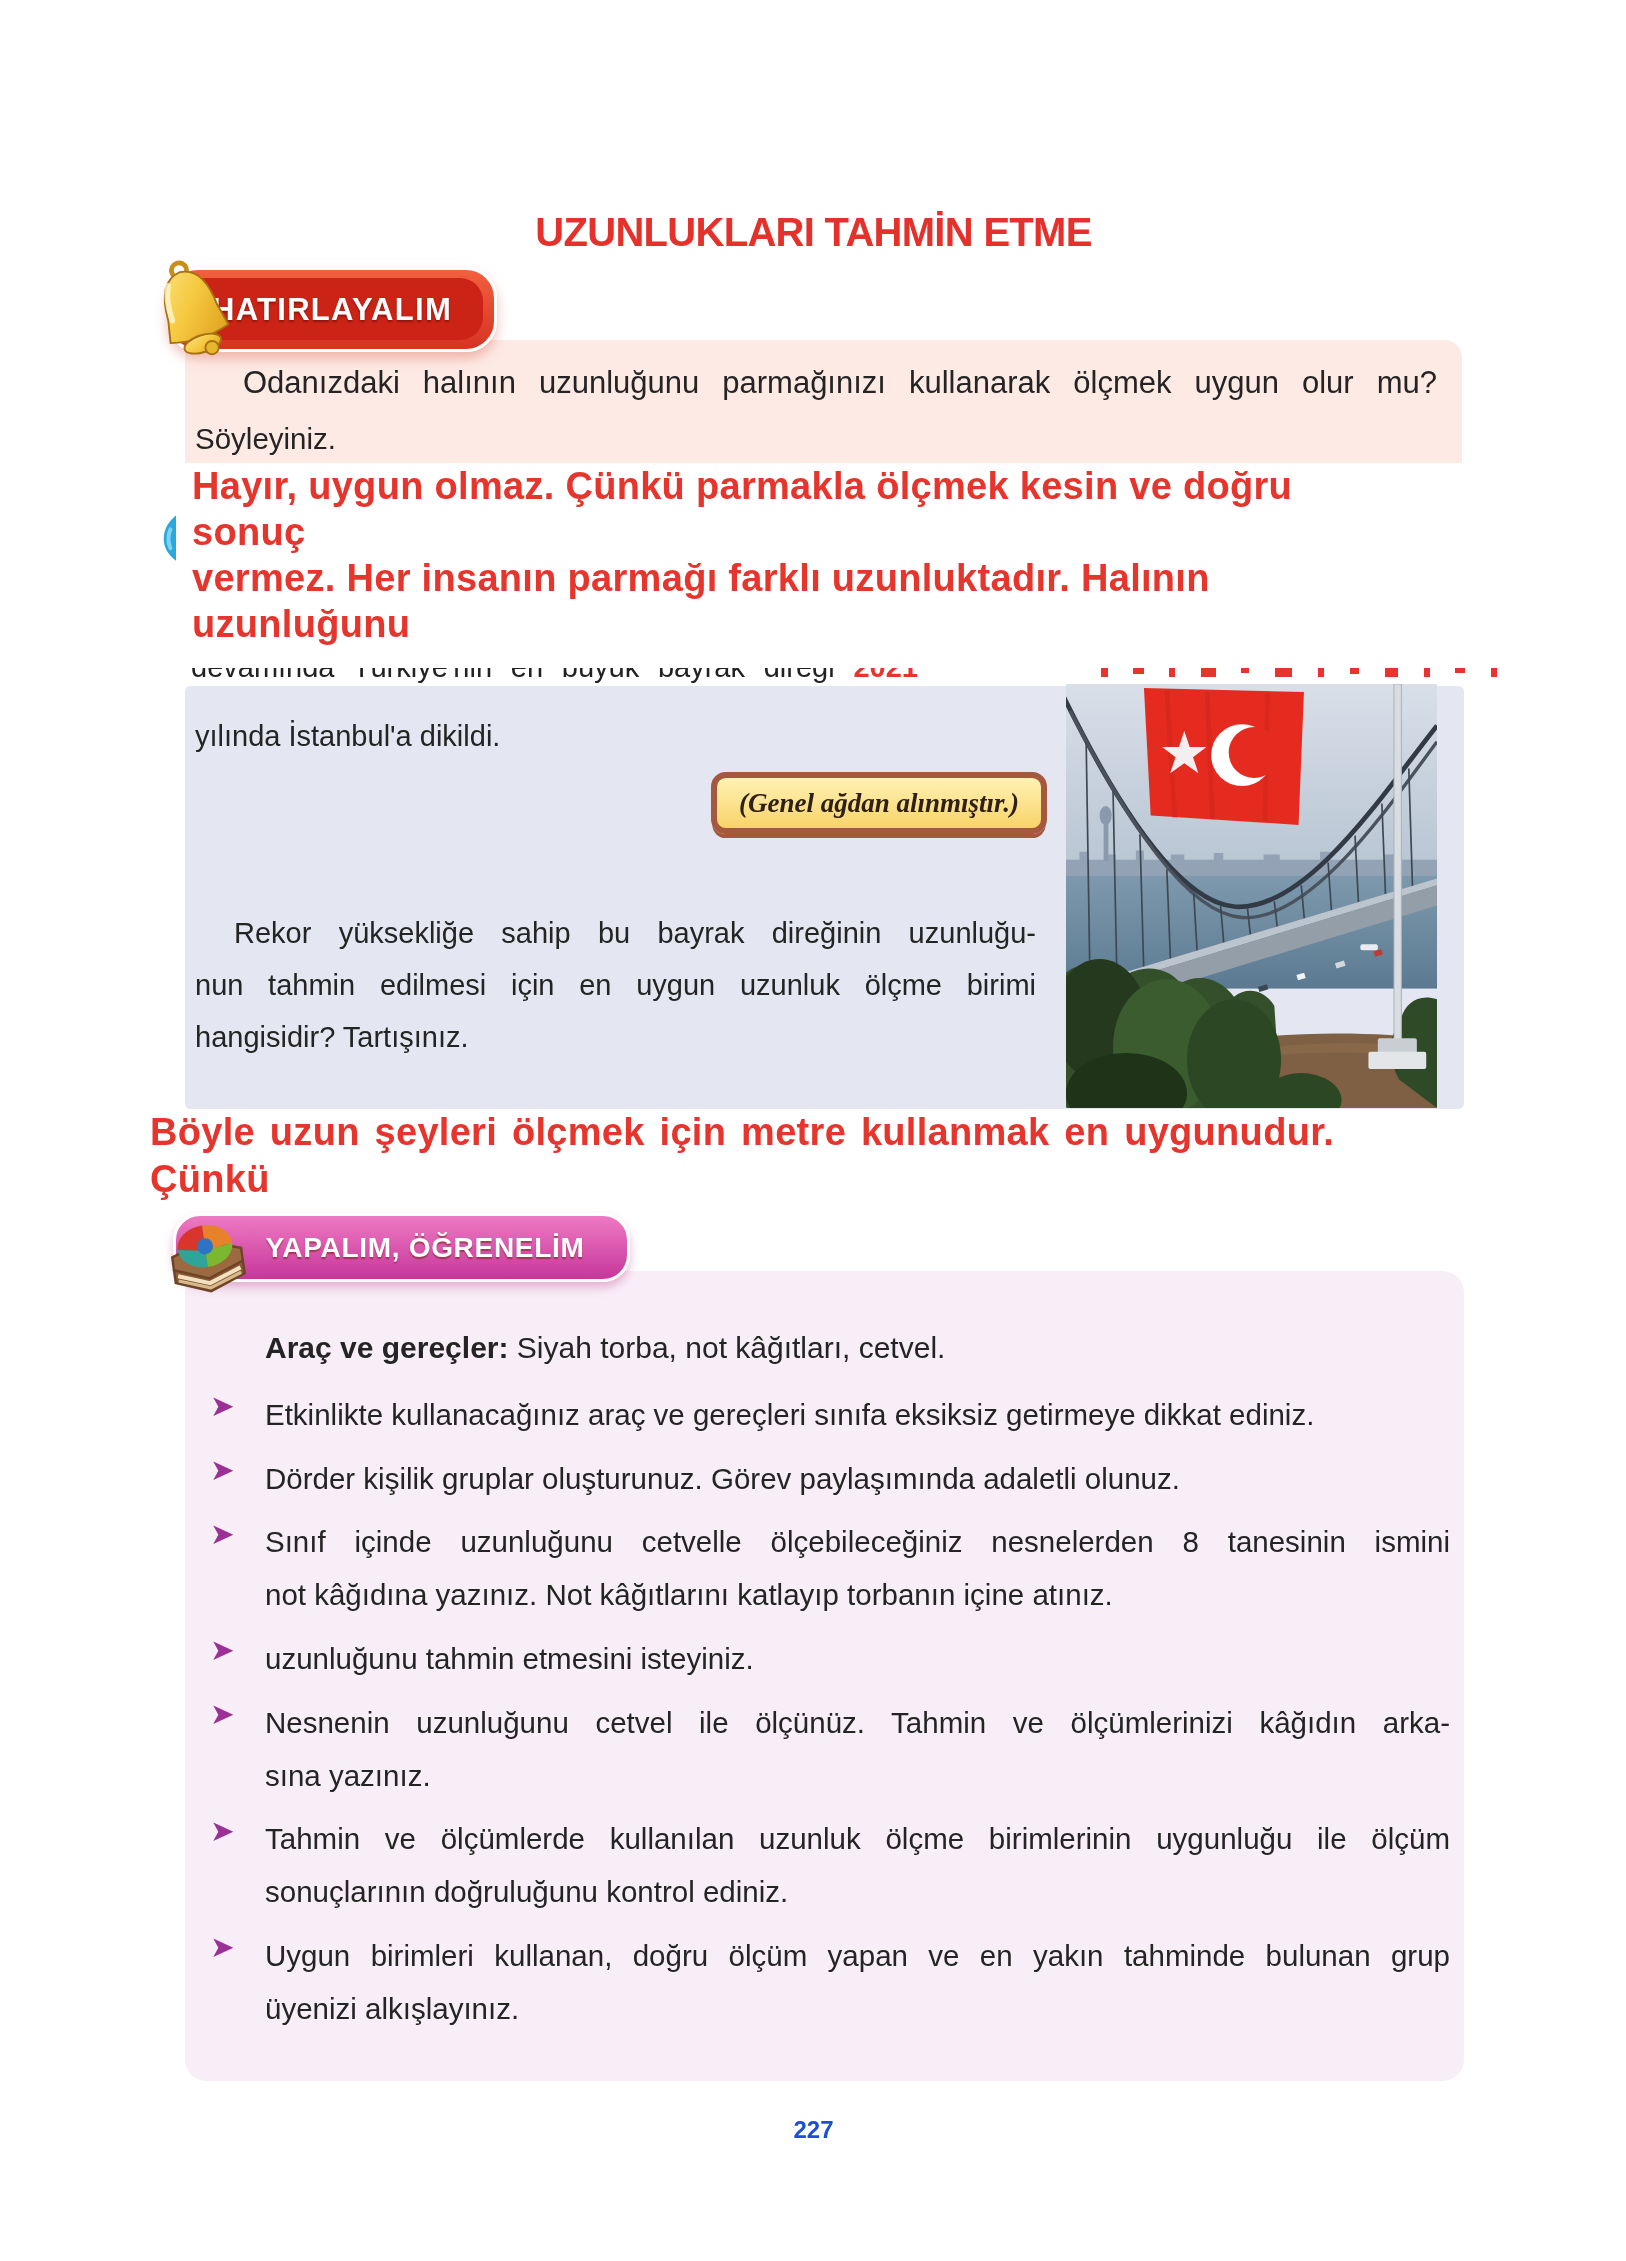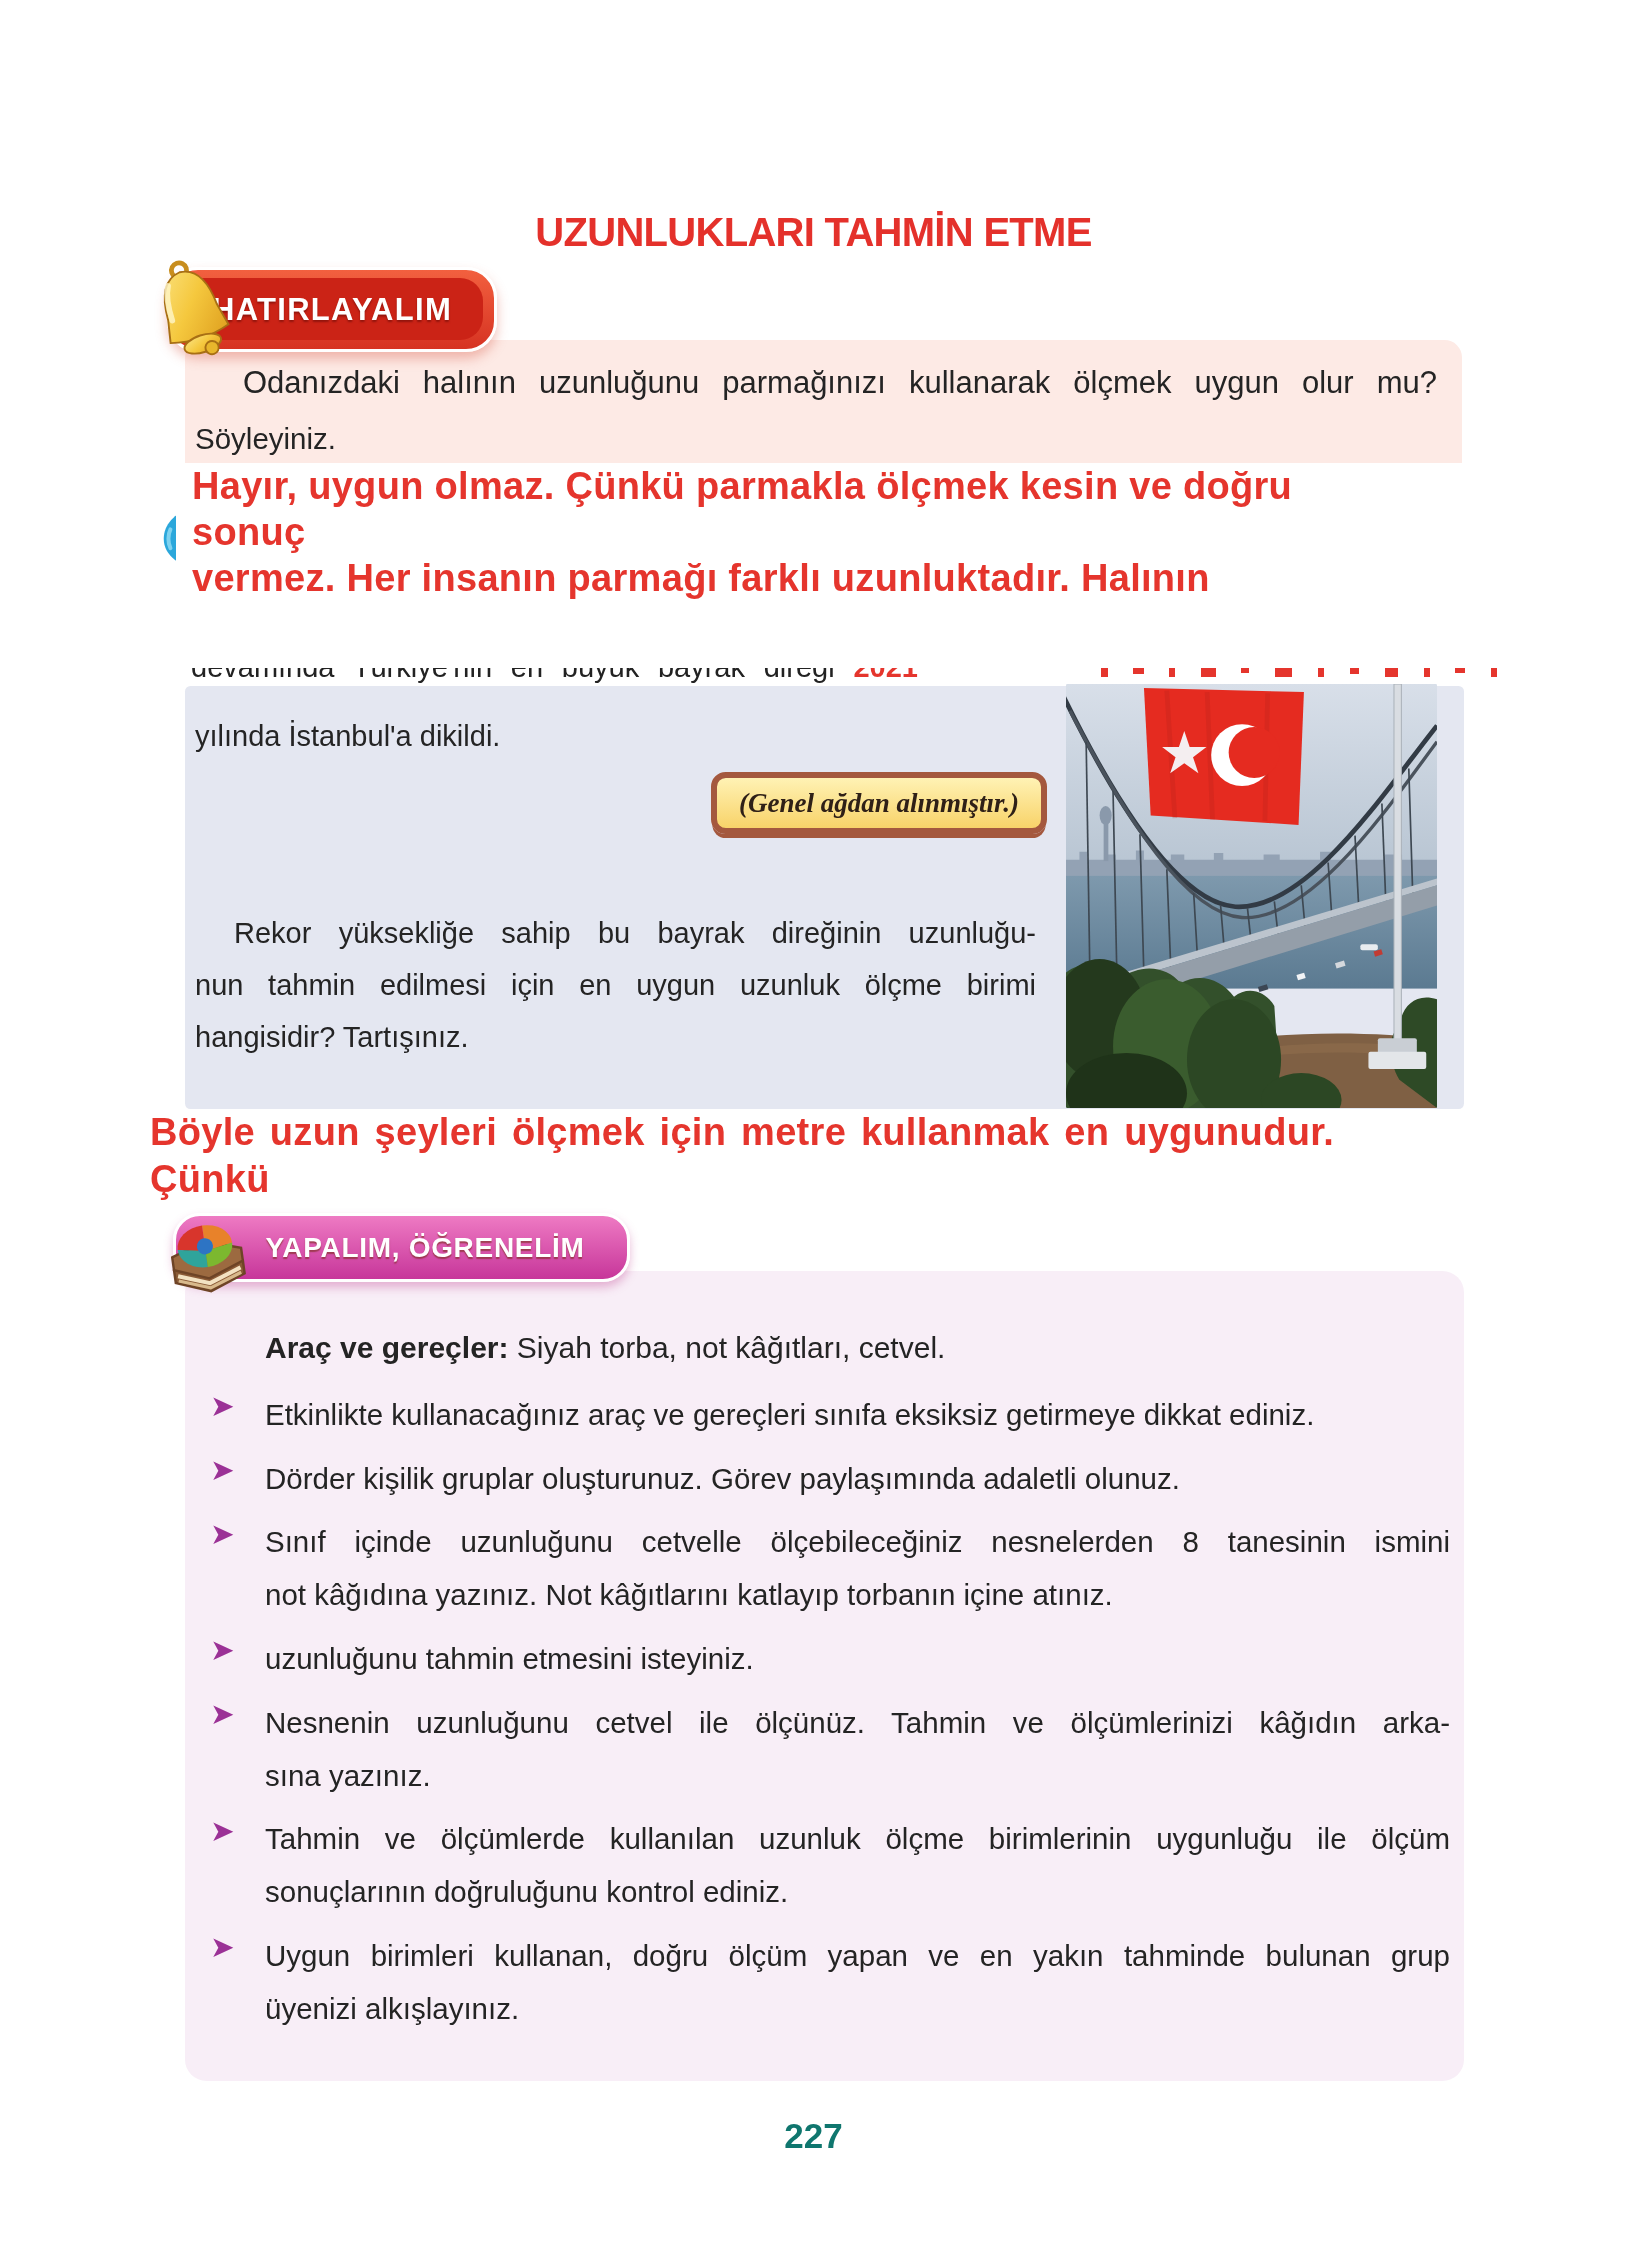--- a/index.html
+++ b/index.html
@@ -75,21 +75,21 @@
   .book{left:156px;top:1209px;width:101px;height:97px;z-index:3;}
 
   
   .tools{left:265px;top:1331px;width:1186px;font-size:30px;color:#242424;}
   .tools b{font-weight:bold;}
   .act-list{left:210px;top:1388px;width:1241px;}
   .act-item{position:relative;margin:0 0 10.7px 0;padding-left:55px;}
   .act-arrow{position:absolute;left:0;top:1.3px;font-size:29.5px;color:#9b3196;}
   .aline{font-size:29.5px;line-height:53px;color:#242424;width:1185px;}
 
-  .page-num{left:0;top:2116px;width:1627px;text-align:center;font-size:35px;font-weight:bold;color:#0f766e;}
+  .page-num{left:0;top:2116px;width:1627px;text-align:center;font-size:24px;font-weight:bold;color:#1d4ed8;}
 </style>
 </head>
 <body>
 
 <div class="page">
 
   <div class="abs title">UZUNLUKLARI TAHMİN ETME</div>
 
   <div class="abs panel-remember"></div>
   <div class="abs q-line1">Odanızdaki halının uzunluğunu parmağınızı kullanarak ölçmek uygun olur mu?</div>
@@ -119,20 +119,21 @@
   <svg class="abs teardrop" viewBox="0 0 64 100">
     <path d="M64,2 C28,6 4,26 4,52 C4,78 30,96 64,98 Z" fill="#2ba7db"></path>
     <path d="M14,38 C10,46 10,58 14,66" stroke="#7fd2ef" stroke-width="6" fill="none" stroke-linecap="round"></path>
   </svg>
 
   <div class="abs answer-overlay">
     <div>
         <div class="red-line">Hayır, uygun olmaz. Çünkü parmakla ölçmek kesin ve doğru</div>
         <div class="red-line">sonuç</div>
         <div class="red-line">vermez. Her insanın parmağı farklı uzunluktadır. Halının</div>
+        <div class="red-line">uzunluğunu</div>
       </div>
   </div>
 
   <div class="abs clip-strip">
     <div class="clip-inner">
       <span>devamında Türkiye'nin en büyük bayrak direği</span>
       <span class="clip-red">2021</span>
     </div>
   </div>
   <div class="abs fragments">

